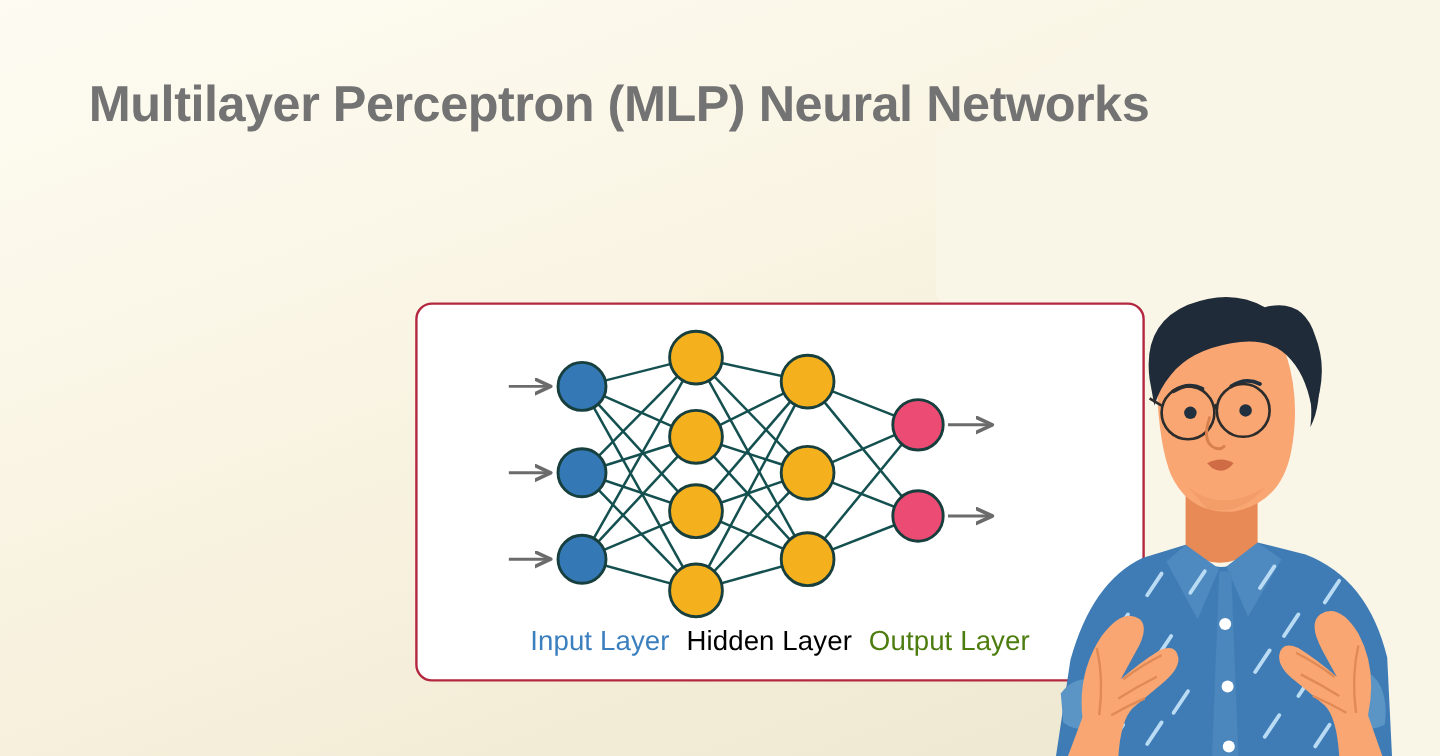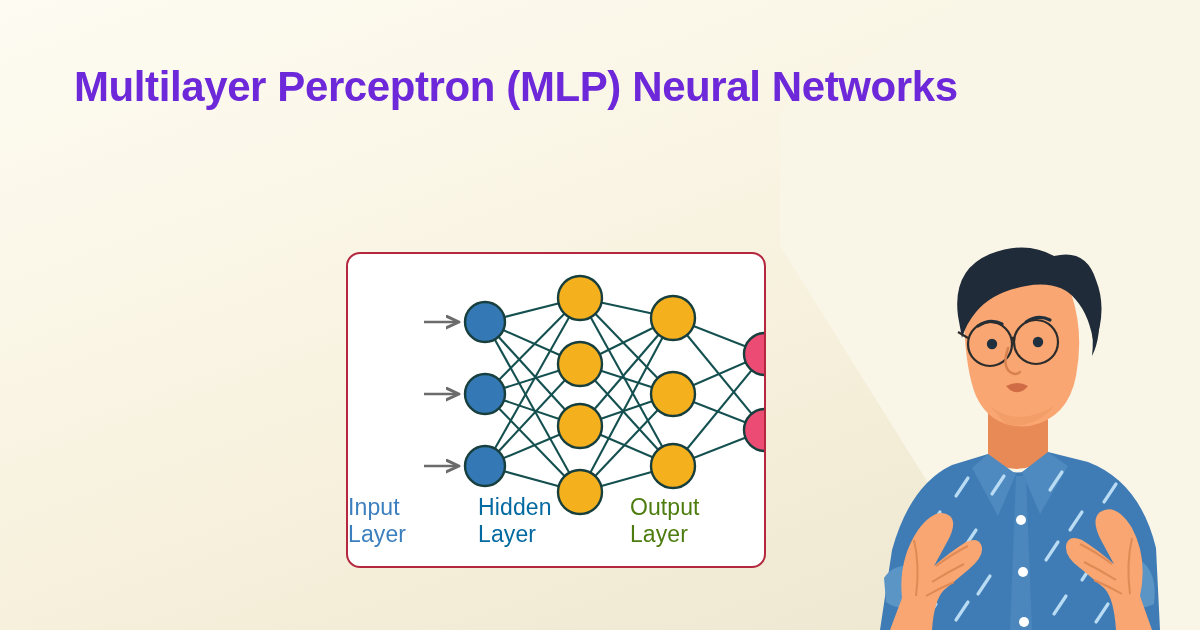--- a/index.html
+++ b/index.html
@@ -19,42 +19,42 @@
   .bg-wash::before {
     content:""; position:absolute; left:-60px; top:150px;
     width:560px; height:700px; background:#f9f5e7;
     transform:rotate(-32deg); transform-origin:top left;
   }
 
   
   .page-title {
     position:absolute; left:74px; top:63px;
     font-size:42px; font-weight:bold; letter-spacing:-0.4px;
-    color:#6d28d9; white-space:nowrap;
+    color:#737373; white-space:nowrap;
   }
 
   
   .diagram-card {
     position:absolute; left:346px; top:252px;
-    width:420px; height:316px;
+    width:608px; height:316px;
     background:#ffffff;
     border:2.5px solid #b4283f;
     border-radius:14px;
     overflow:hidden;
   }
   .diagram-svg { position:absolute; left:0; top:0; width:516px; height:316px; }
 
   
   .legend {
     position:absolute; left:0; bottom:18px; width:100%;
     display:flex; justify-content:center; align-items:baseline; gap:14px;
     font-size:23px; letter-spacing:0.1px;
   }
   .legend-input  { color:#3b7fbe; }
-  .legend-hidden { color:#0369a1; }
+  .legend-hidden { color:#000000; }
   .legend-output { color:#4d7c0f; }
 
   
   .person { position:absolute; right:0; bottom:0; width:360px; height:400px; }
 </style>
 </head>
 <body>
 
 <div class="bg-wash"></div>
 

